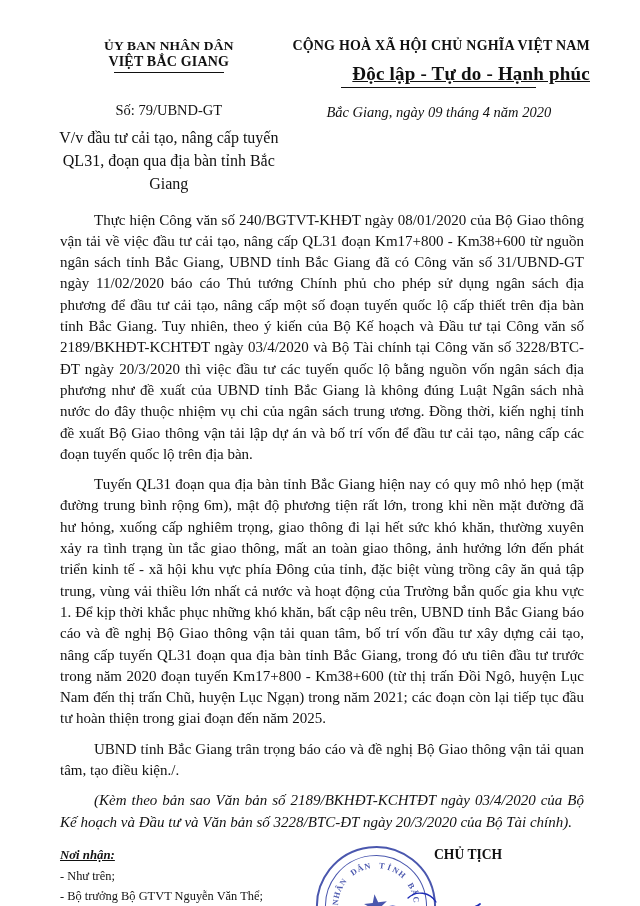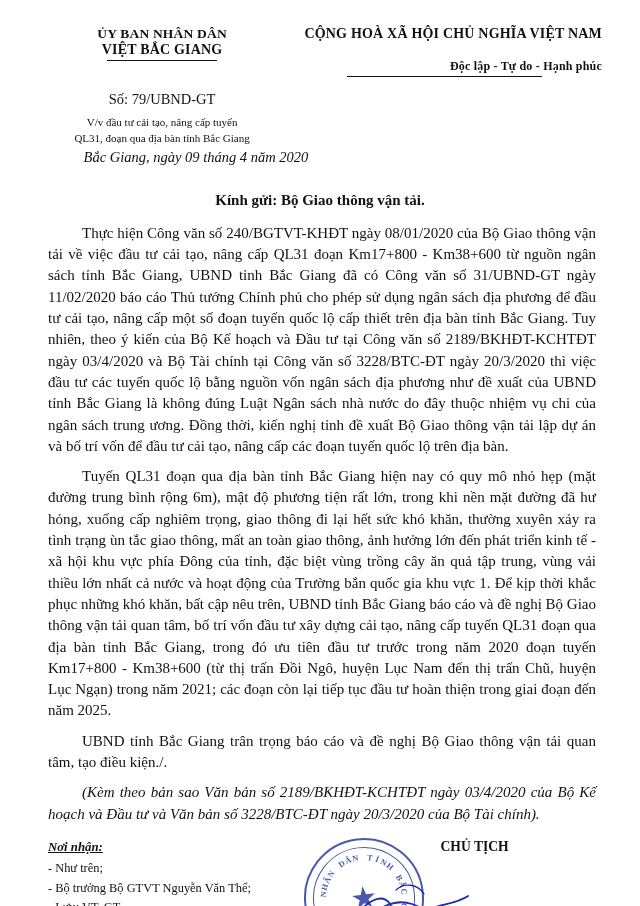--- a/index.html
+++ b/index.html
@@ -12,21 +12,21 @@
     height: 906px;
     font-family: "Liberation Serif", serif;
     color: #111111;
     position: relative;
     overflow: hidden;
   }
   .page {
     position: relative;
     width: 640px;
     height: 906px;
-    padding: 4px;
+    padding: 16px;
     box-sizing: border-box;
   }
   
   .header {
     display: flex;
     flex-direction: row;
     align-items: flex-start;
     padding: 22px 34px 0 34px;
     box-sizing: border-box;
   }
@@ -47,36 +47,37 @@
     font-size: 14px;
     font-weight: bold;
     letter-spacing: 0.2px;
   }
   .nation-line1 {
     font-size: 14px;
     font-weight: bold;
     letter-spacing: 0.2px;
   }
   .nation-line2 {
-    font-size: 12px;
+    font-size: 19px;
     font-weight: bold;
     letter-spacing: 0.2px;
-    margin-top: 17px;
+    margin-top: 9px;
+    text-decoration: underline;
   }
   .rule {
     border-bottom: 1.1px solid #111;
     margin: 2px auto 0 auto;
   }
   .rule-left { width: 110px; }
   .rule-right { width: 195px; }
 
   
   .numdate {
     display: flex;
-    flex-direction: column;
+    flex-direction: row;
     align-items: flex-start;
     padding: 14px 34px 0 34px;
     box-sizing: border-box;
   }
   .numdate-left {
     width: 44%;
     text-align: center;
   }
   .numdate-right {
     width: 56%;
@@ -86,21 +87,21 @@
     padding-top: 2px;
   }
   .so-line {
     font-size: 14.5px;
   }
   .so-num {
     font-weight: normal;
     text-decoration: none;
   }
   .subject {
-    font-size: 11px;
+    font-size: 16px;
     text-align: center;
     line-height: 1.45;
     margin-top: 7px;
     padding: 0 4px;
   }
   .date-num {
     font-style: italic;
   }
 
   
@@ -278,21 +279,20 @@
     <div class="numdate-right">
       <span>Bắc Giang, ngày</span>
       <span class="date-num">09</span>
       <span>tháng</span>
       <span>4</span>
       <span>năm</span>
       <span>2020</span>
     </div>
   </div>
 
-  <div class="kinhgui">Kính gửi: Bộ Giao thông vận tải.</div>
 
   <div class="body">
     <p class="para">Thực hiện Công văn số 240/BGTVT-KHĐT ngày 08/01/2020 của Bộ Giao thông vận tải về việc đầu tư cải tạo, nâng cấp QL31 đoạn Km17+800 - Km38+600 từ nguồn ngân sách tỉnh Bắc Giang, UBND tỉnh Bắc Giang đã có Công văn số 31/UBND-GT ngày 11/02/2020 báo cáo Thủ tướng Chính phủ cho phép sử dụng ngân sách địa phương để đầu tư cải tạo, nâng cấp một số đoạn tuyến quốc lộ cấp thiết trên địa bàn tỉnh Bắc Giang. Tuy nhiên, theo ý kiến của Bộ Kế hoạch và Đầu tư tại Công văn số 2189/BKHĐT-KCHTĐT ngày 03/4/2020 và Bộ Tài chính tại Công văn số 3228/BTC-ĐT ngày 20/3/2020 thì việc đầu tư các tuyến quốc lộ bằng nguồn vốn ngân sách địa phương như đề xuất của UBND tỉnh Bắc Giang là không đúng Luật Ngân sách nhà nước do đây thuộc nhiệm vụ chi của ngân sách trung ương. Đồng thời, kiến nghị tỉnh đề xuất Bộ Giao thông vận tải lập dự án và bố trí vốn để đầu tư cải tạo, nâng cấp các đoạn tuyến quốc lộ trên địa bàn.</p>
     <p class="para">Tuyến QL31 đoạn qua địa bàn tỉnh Bắc Giang hiện nay có quy mô nhỏ hẹp (mặt đường trung bình rộng 6m), mật độ phương tiện rất lớn, trong khi nền mặt đường đã hư hỏng, xuống cấp nghiêm trọng, giao thông đi lại hết sức khó khăn, thường xuyên xảy ra tình trạng ùn tắc giao thông, mất an toàn giao thông, ảnh hưởng lớn đến phát triển kinh tế - xã hội khu vực phía Đông của tỉnh, đặc biệt vùng trồng cây ăn quả tập trung, vùng vải thiều lớn nhất cả nước và hoạt động của Trường bắn quốc gia khu vực 1. Để kịp thời khắc phục những khó khăn, bất cập nêu trên, UBND tỉnh Bắc Giang báo cáo và đề nghị Bộ Giao thông vận tải quan tâm, bố trí vốn đầu tư xây dựng cải tạo, nâng cấp tuyến QL31 đoạn qua địa bàn tỉnh Bắc Giang, trong đó ưu tiên đầu tư trước trong năm 2020 đoạn tuyến Km17+800 - Km38+600 (từ thị trấn Đồi Ngô, huyện Lục Nam đến thị trấn Chũ, huyện Lục Ngạn) trong năm 2021; các đoạn còn lại tiếp tục đầu tư hoàn thiện trong giai đoạn đến năm 2025.</p>
     <p class="para">UBND tỉnh Bắc Giang trân trọng báo cáo và đề nghị Bộ Giao thông vận tải quan tâm, tạo điều kiện./.</p>
     <p class="para italic-note">(Kèm theo bản sao Văn bản số 2189/BKHĐT-KCHTĐT ngày 03/4/2020 của Bộ Kế hoạch và Đầu tư và Văn bản số 3228/BTC-ĐT ngày 20/3/2020 của Bộ Tài chính).</p>
   </div>
 
   <div class="sig-area">
     <div class="recipients">

